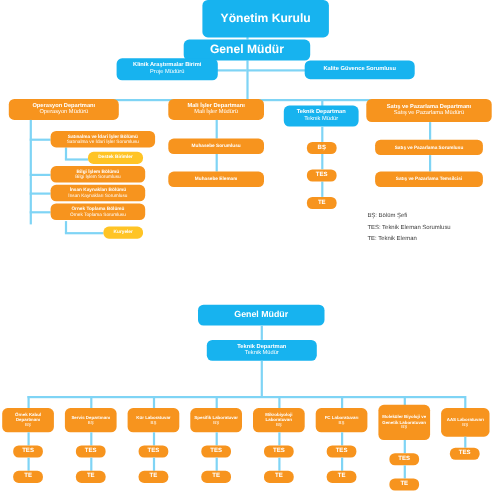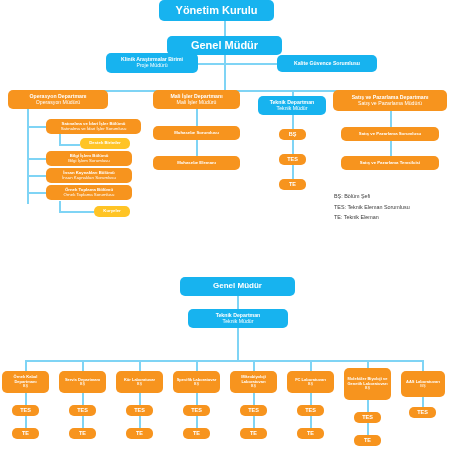--- a/index.html
+++ b/index.html
@@ -71,21 +71,21 @@
 
   <div class="line" style="left:196px; top:63px; width:28px; height:1.5px;"></div>
   <div class="line" style="left:224px; top:63px; width:54px; height:1.5px;"></div>
 
   <div class="line" style="left:58px; top:90px; width:333px; height:1.5px;"></div>
   <div class="line" style="left:58px; top:90px; width:1.5px; height:9px;"></div>
   <div class="line" style="left:196px; top:90px; width:1.5px; height:9px;"></div>
   <div class="line" style="left:292px; top:90px; width:1.5px; height:9px;"></div>
   <div class="line" style="left:390px; top:90px; width:1.5px; height:9px;"></div>
 
-  <div class="node blue lg" style="left:159px; top:0px; width:115px; height:21px;">
+  <div class="node blue lg" style="left:184px; top:0px; width:115px; height:34px;">
     <span class="t1">Yönetim Kurulu</span>
   </div>
 
   <div class="node blue lg" style="left:167px; top:36px; width:115px; height:19px;">
     <span class="t1">Genel Müdür</span>
   </div>
 
   <div class="node blue sm" style="left:106px; top:53px; width:92px; height:20px;">
     <span class="t1">Klinik Araştırmalar Birimi</span>
     <span class="t2">Proje Müdürü</span>

